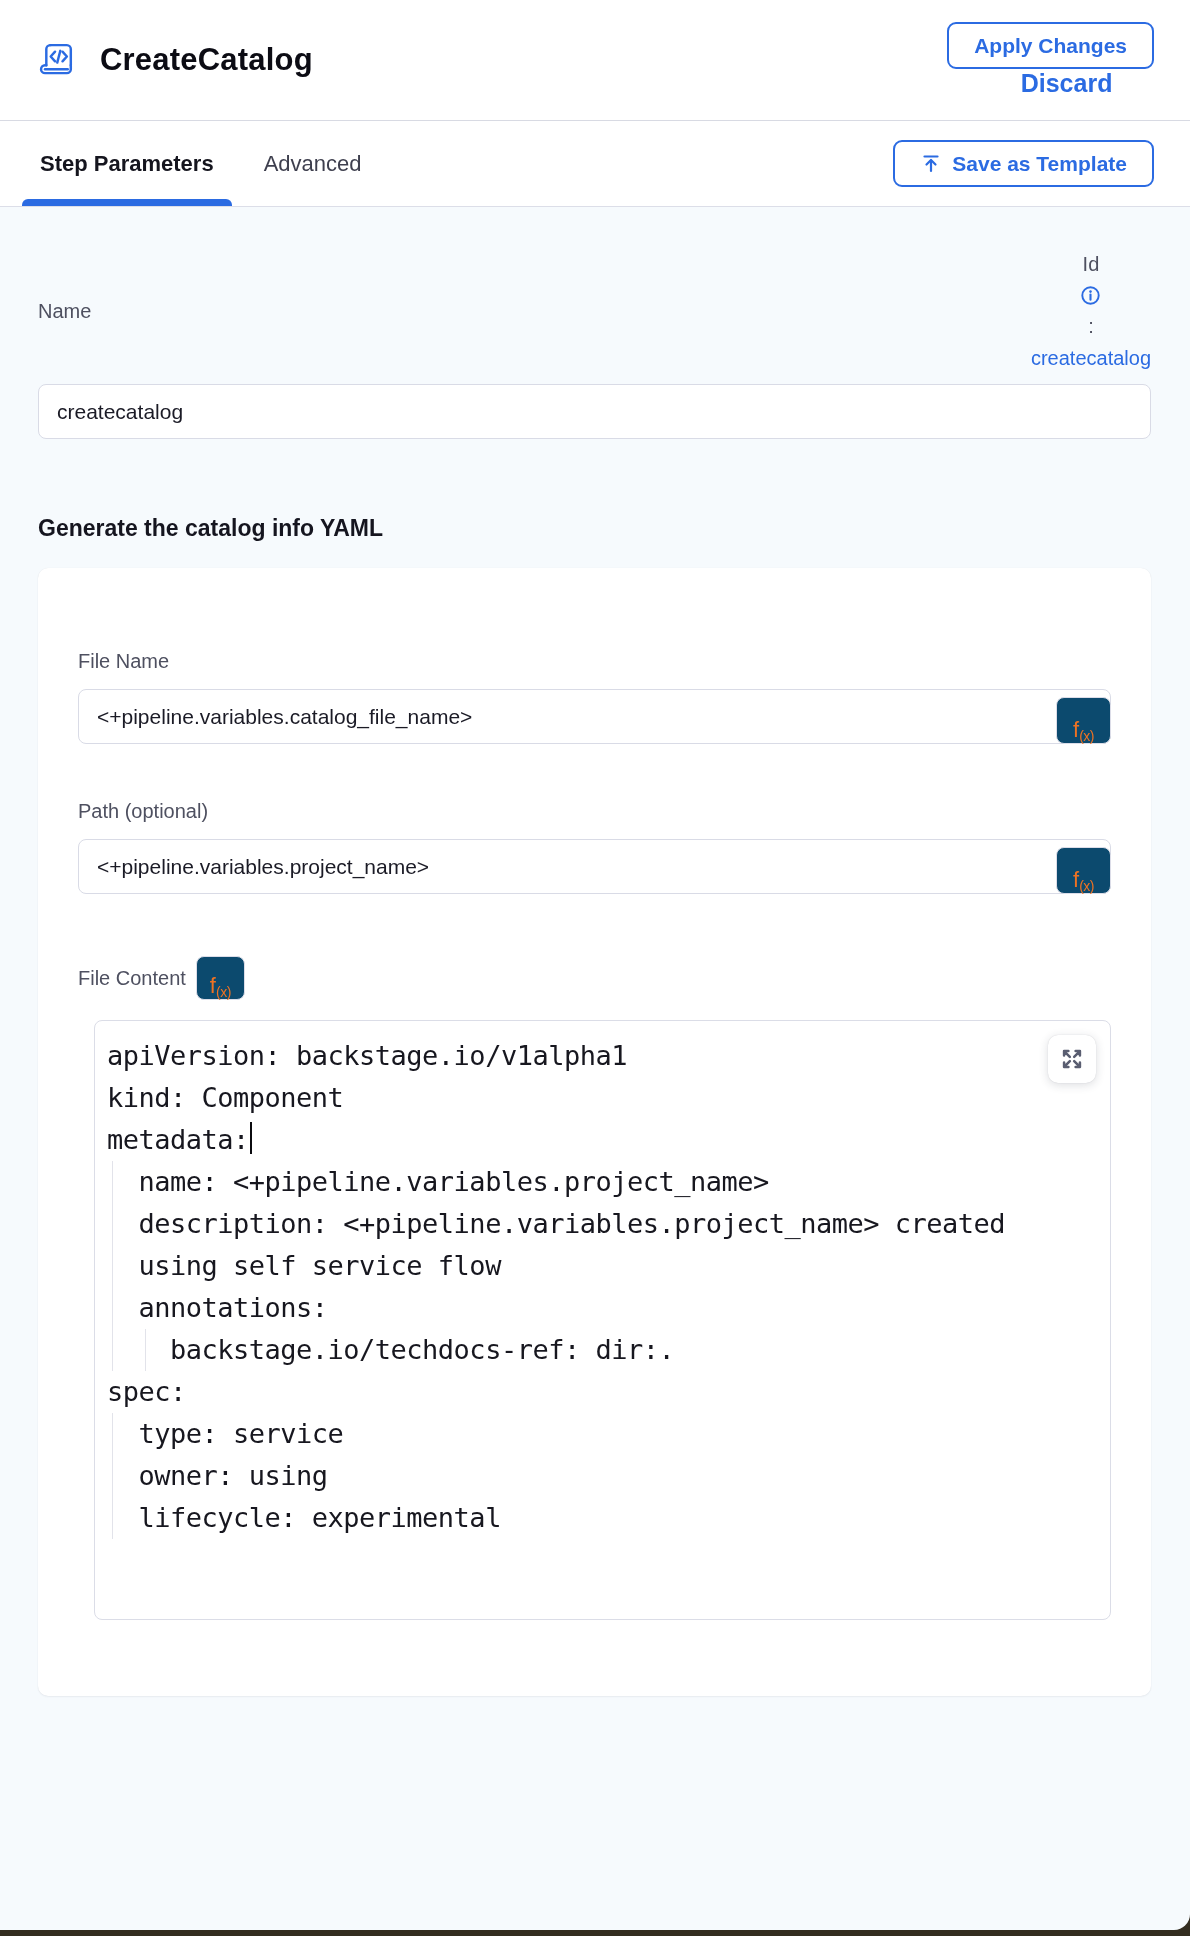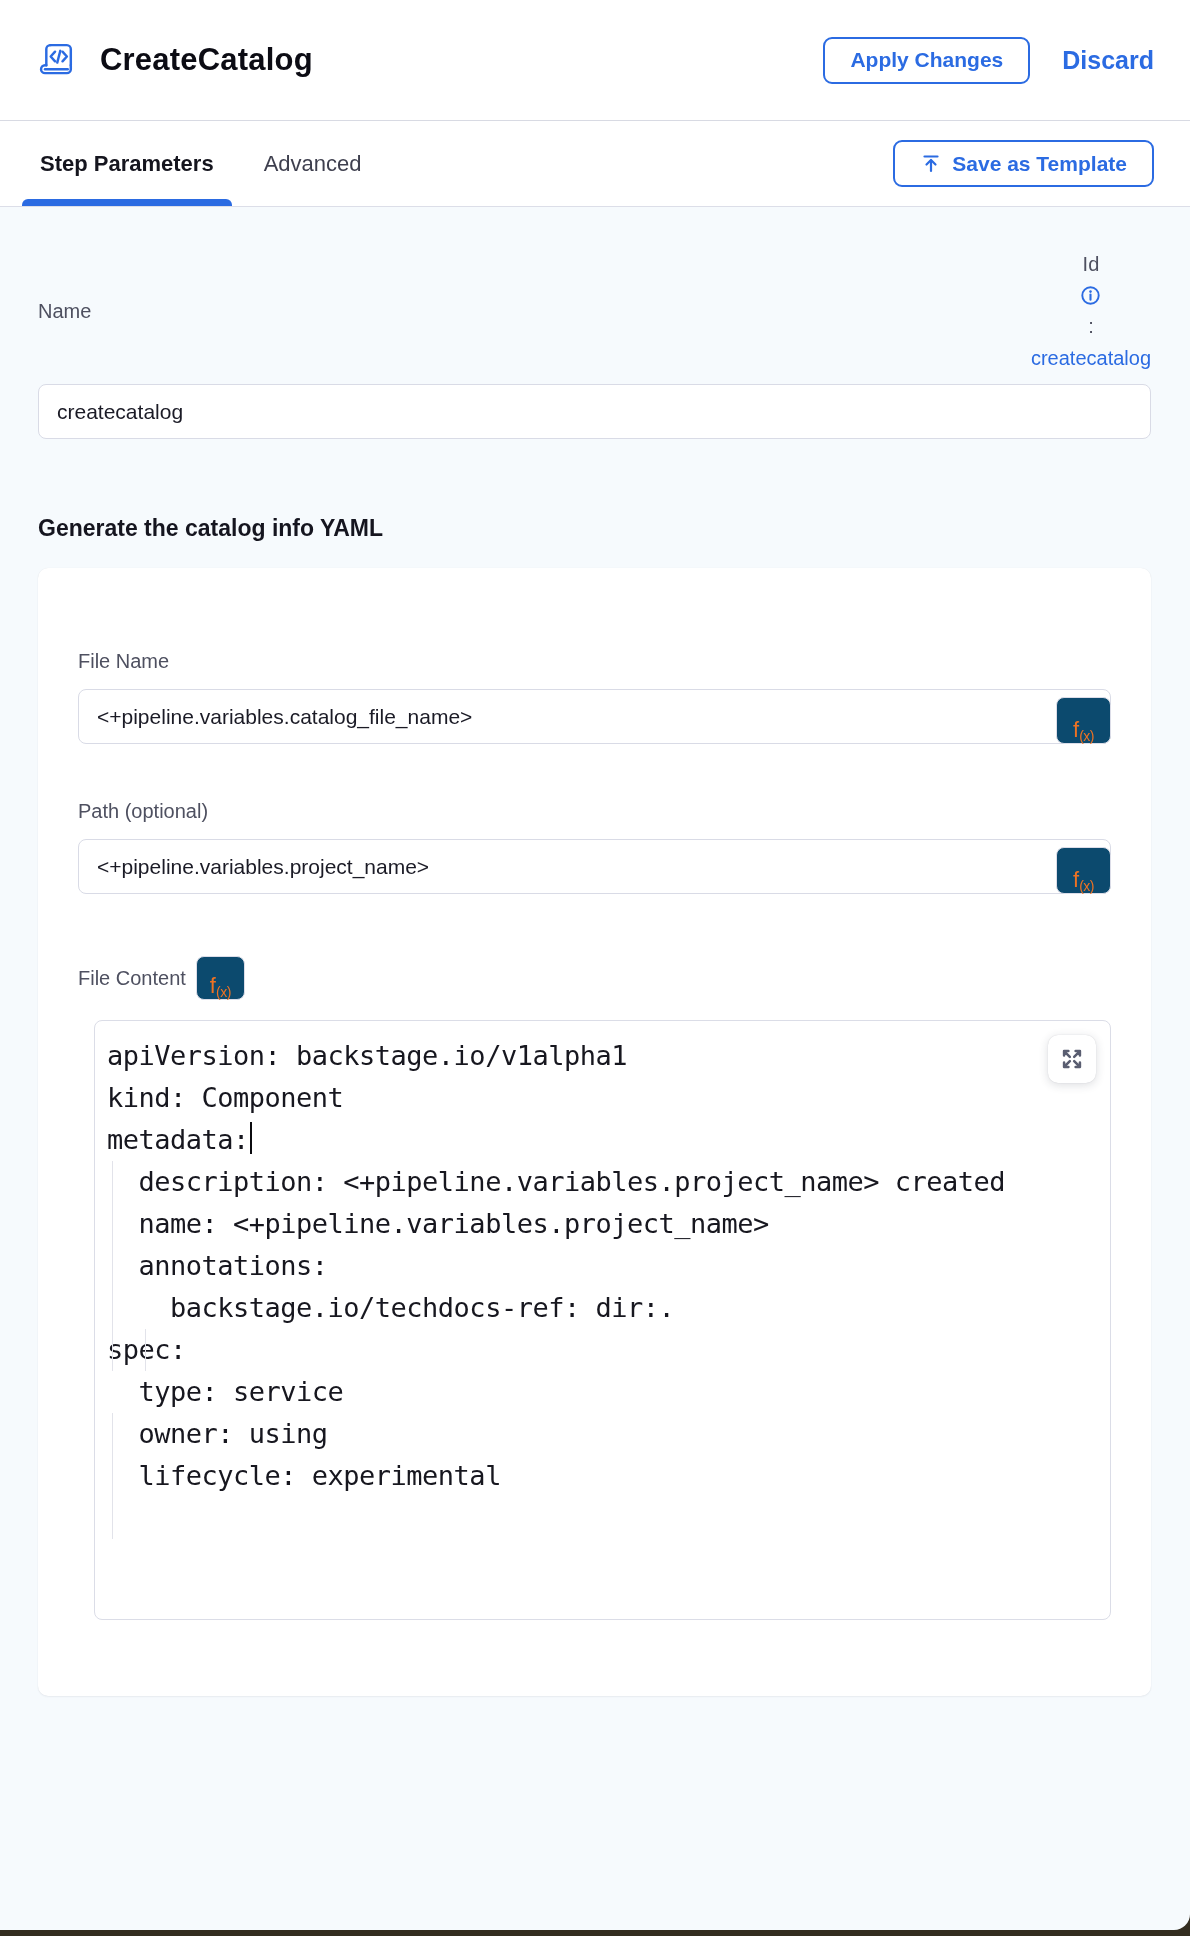--- a/index.html
+++ b/index.html
@@ -24,21 +24,21 @@
     height: 121px; flex: 0 0 121px;
     display: flex; align-items: center; justify-content: space-between;
     padding: 0 36px 0 38px;
     border-bottom: 1px solid #d8dae3;
   }
   .header-left { display: flex; align-items: center; gap: 20px; }
   .step-icon { width: 42px; height: 42px; display: inline-flex; }
   .page-title {
     margin: 0; font-size: 31px; font-weight: 700; color: #0c0c14; letter-spacing: .2px;
   }
-  .header-right { display: flex; align-items: center; }
+  .header-right { display: flex; align-items: center; flex-direction: column; }
   .btn-outline {
     font-family: inherit;
     border: 2px solid #2b6be2; color: #2b6be2; background: #fff;
     border-radius: 9px; font-size: 21px; font-weight: 700;
     height: 47px; padding: 0 25px; cursor: pointer;
     display: inline-flex; align-items: center; gap: 10px;
   }
   .link-btn {
     font-family: inherit; background: none; border: none; cursor: pointer;
     color: #2b6be2; font-size: 25px; font-weight: 700; margin-left: 32px; padding: 0;
@@ -237,22 +237,23 @@
               <path d="M11.8 8.2 L16.6 3.4 M13 3.4 H16.6 V7"></path>
               <path d="M8.2 11.8 L3.4 16.6 M3.4 13 V16.6 H7"></path>
               <path d="M11.8 11.8 L16.6 16.6 M16.6 13 V16.6 H13"></path>
             </svg>
           </span>
         </button>
         <div>
             <div class="code-line">apiVersion: backstage.io/v1alpha1</div>
             <div class="code-line">kind: Component</div>
             <div class="code-line">metadata:<span class="cursor"></span></div>
+            <div class="code-line">  name: &lt;+pipeline.variables.project_name&gt;</div>
             <div class="code-line">  description: &lt;+pipeline.variables.project_name&gt; created</div>
-            <div class="code-line">  name: &lt;+pipeline.variables.project_name&gt;</div>
+            <div class="code-line">  using self service flow</div>
             <div class="code-line">  annotations:</div>
             <div class="code-line">    backstage.io/techdocs-ref: dir:.</div>
             <div class="code-line">spec:</div>
             <div class="code-line">  type: service</div>
             <div class="code-line">  owner: using</div>
             <div class="code-line">  lifecycle: experimental</div>
           </div>
       </div>
 
     </div>

